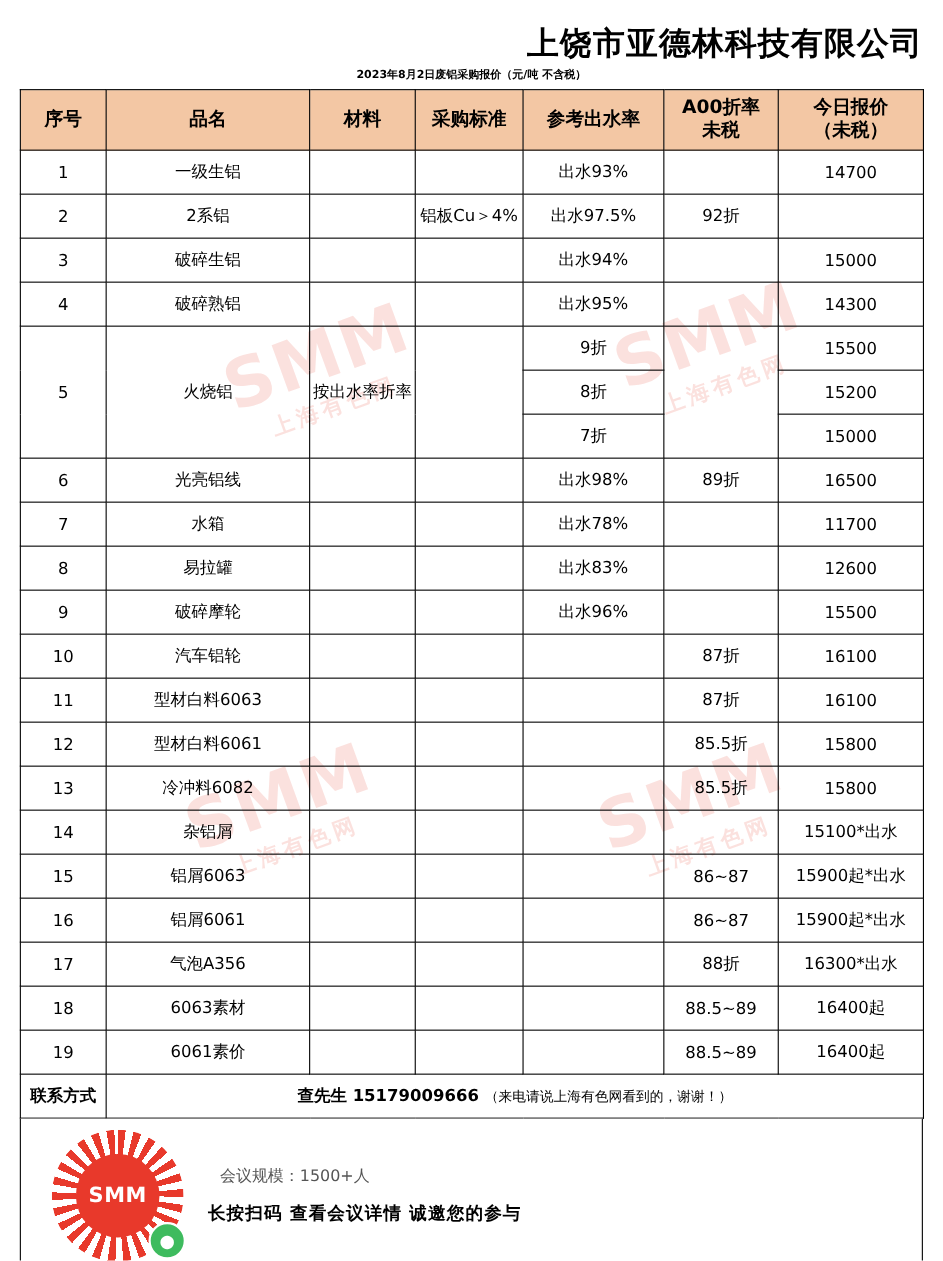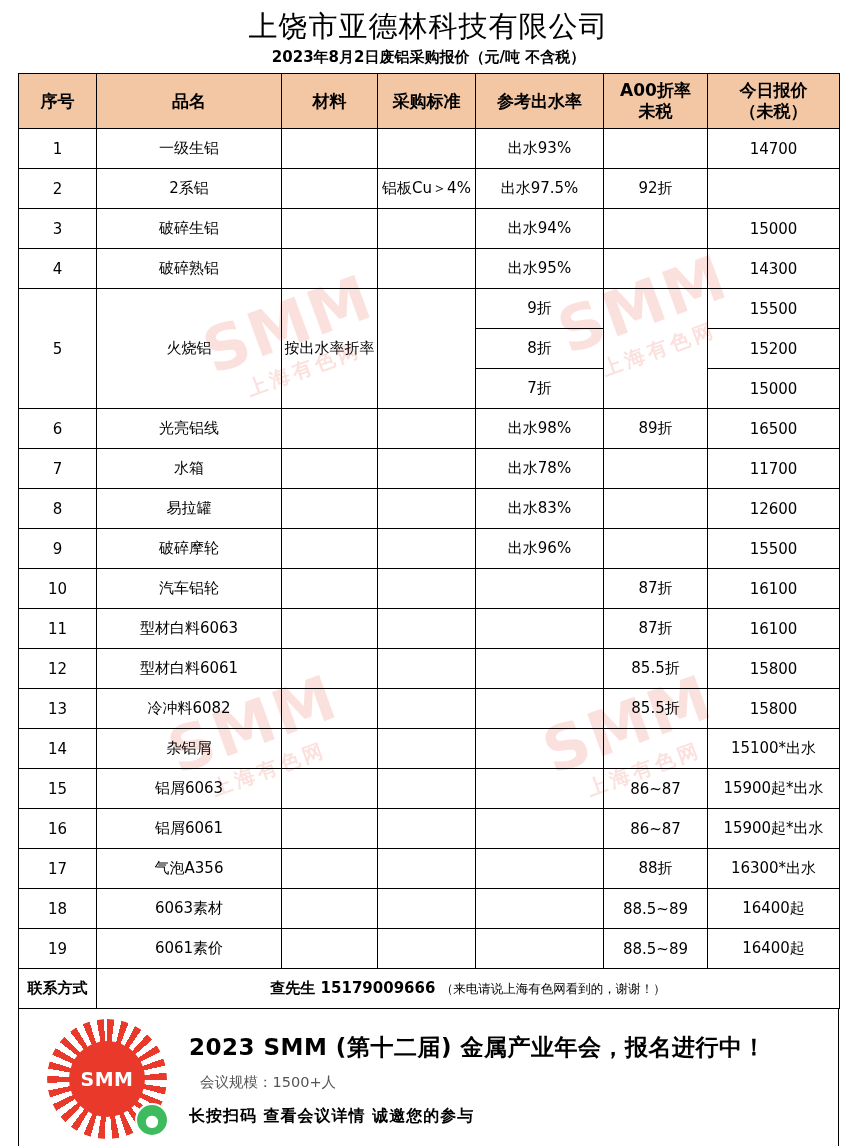--- a/index.html
+++ b/index.html
@@ -16,30 +16,30 @@
     overflow: hidden;
   }
   .page {
     position: relative;
     width: 857px;
     height: 1146px;
     box-sizing: border-box;
     padding: 0 18px;
   }
   .title {
-    text-align: center;
+    text-align: right;
     font-size: 29px;
-    font-weight: normal;
+    font-weight: bold;
     letter-spacing: 1px;
-    padding-top: 8px;
+    padding-top: 21px;
     line-height: 1.25;
   }
   .subtitle {
     text-align: center;
-    font-size: 15px;
+    font-size: 10px;
     font-weight: bold;
     padding: 4px 0 6px 0;
     letter-spacing: 0px;
   }
   table.price {
     width: 100%;
     border-collapse: collapse;
     table-layout: fixed;
     position: relative;
     z-index: 2;
@@ -447,18 +447,17 @@
     </tbody>
   </table>
 
   <div class="promo">
     <div class="qr">
       <div class="qr-ring"></div>
       <div class="qr-core">SMM</div>
       <div class="qr-badge">●</div>
     </div>
     <div class="promo-text">
-      <div class="promo-head">2023 SMM (第十二届) 金属产业年会，报名进行中！</div>
       <div class="promo-sub">会议规模：1500+人</div>
       <div class="promo-foot">长按扫码  查看会议详情   诚邀您的参与</div>
     </div>
   </div>
 </div>
 
 </body></html>

